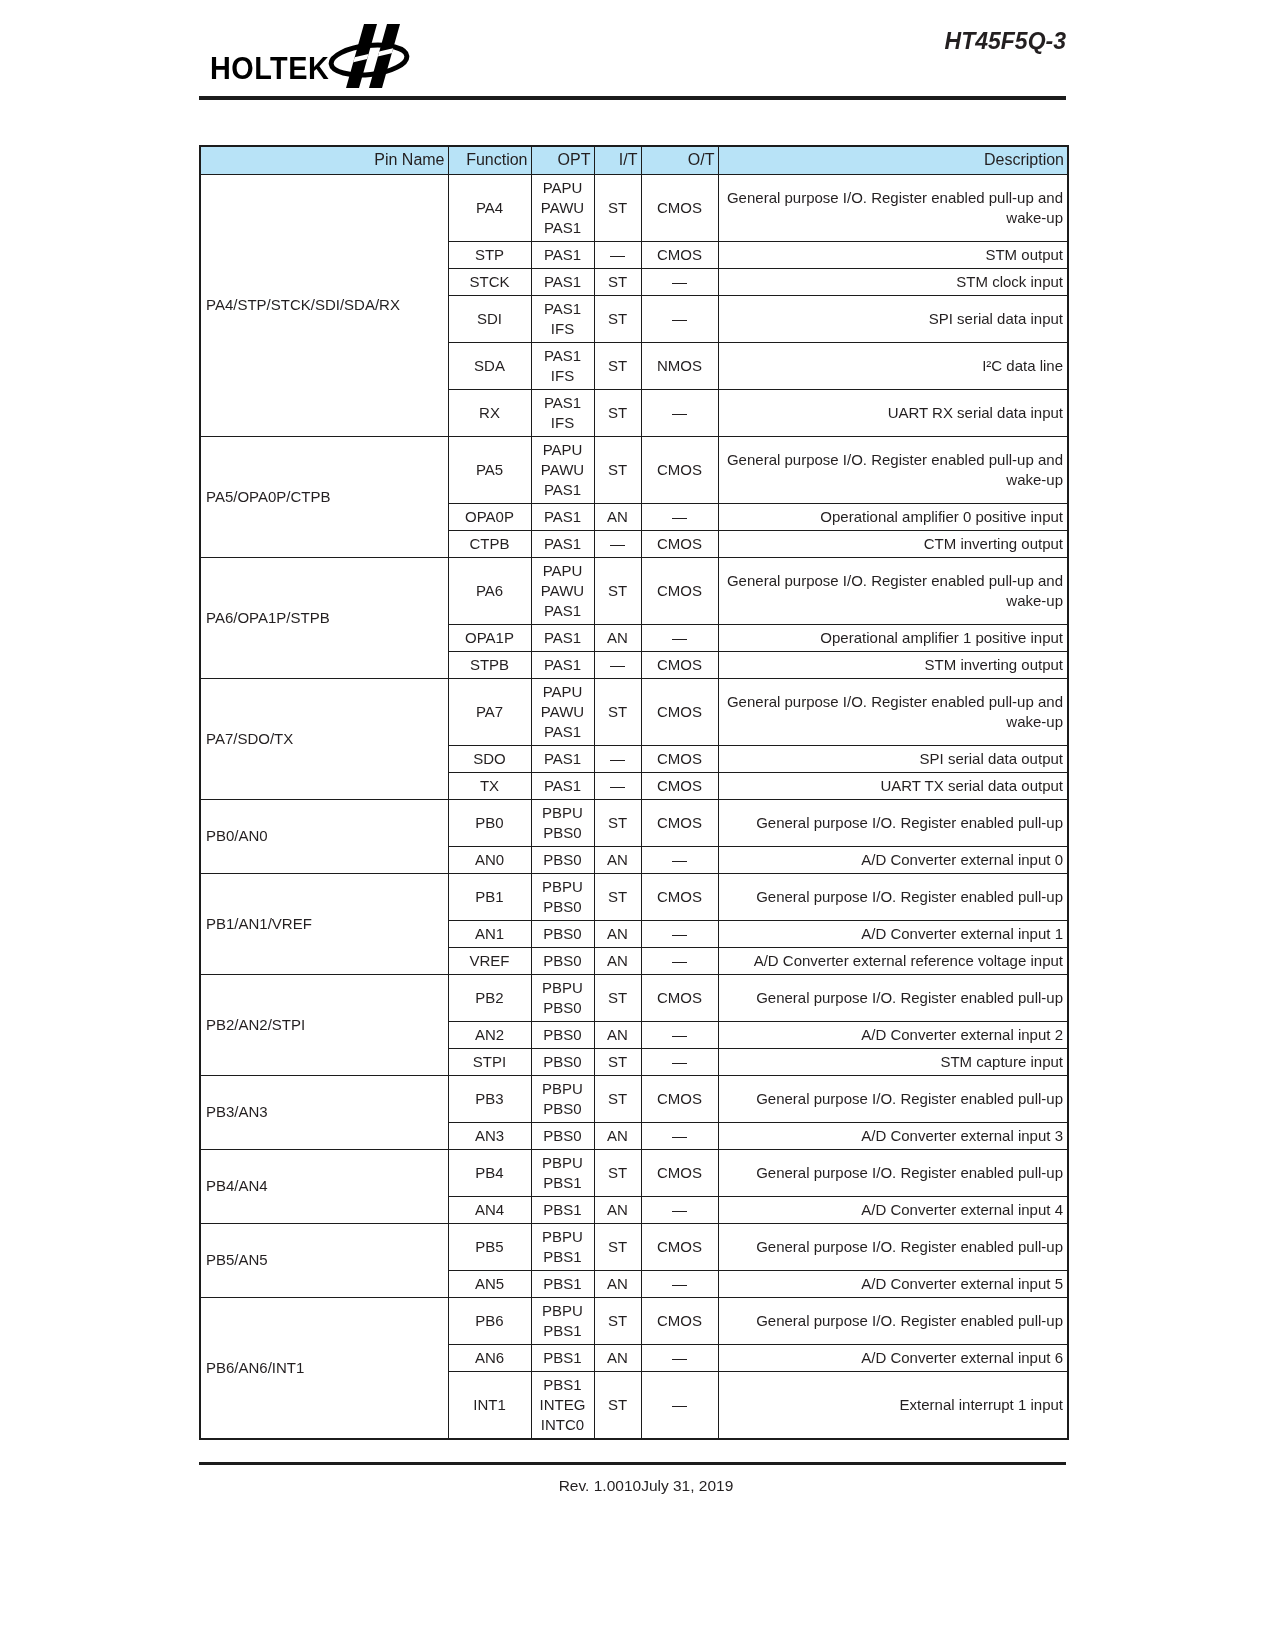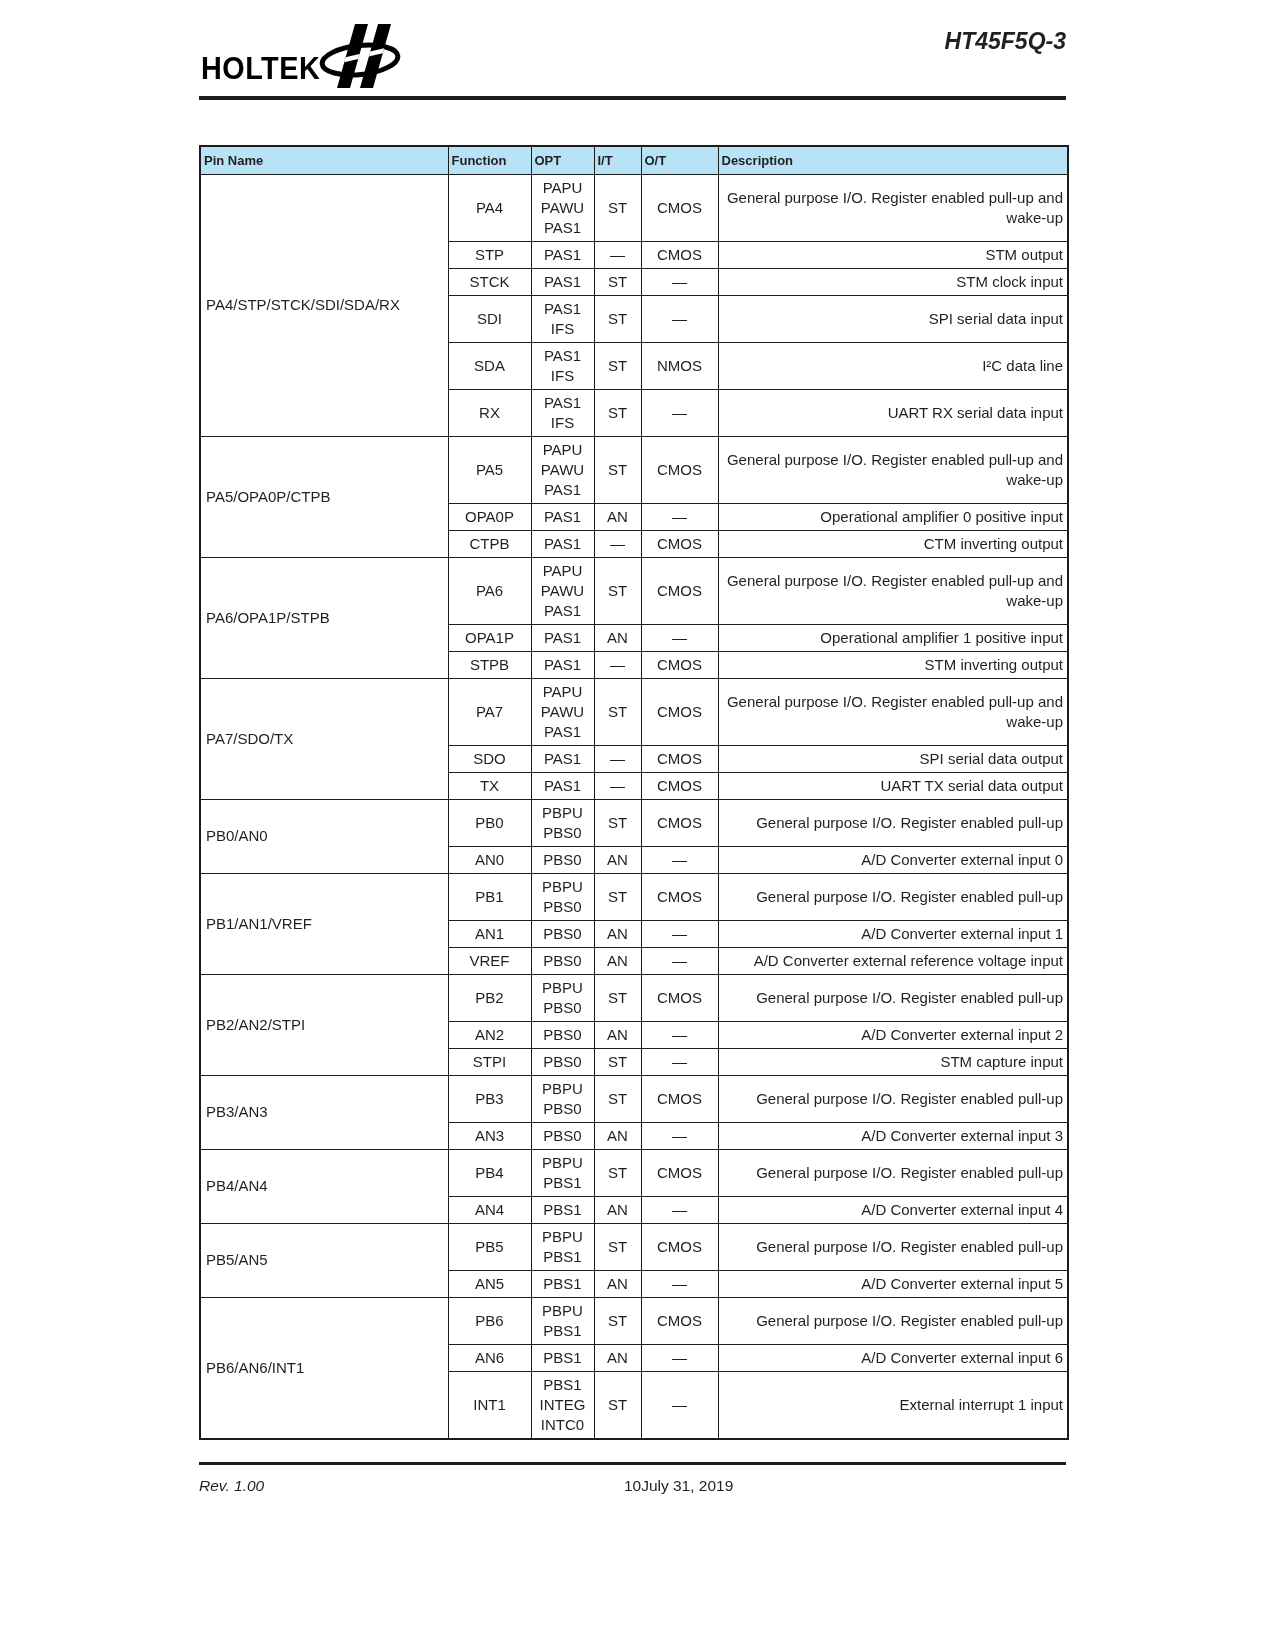--- a/index.html
+++ b/index.html
@@ -8,21 +8,21 @@
   .page {
     position: relative;
     width: 1275px;
     height: 1650px;
     background: #ffffff;
     overflow: hidden;
   }
 
   
   .doc-header { position: absolute; left: 199px; right: 209px; top: 22px; height: 72px; }
-  .logo { position: absolute; left: 2px; top: 0; display: flex; align-items: flex-end; }
+  .logo { position: absolute; left: 11px; top: 0; display: flex; align-items: flex-end; }
   .logo-text {
     font-size: 31px;
     font-weight: bold;
     letter-spacing: 0.5px;
     transform: scaleX(0.93);
     transform-origin: left bottom;
     margin-bottom: 3px;
     color: #000;
   }
   .logo-mark { margin-left: -10px; display: block; }
@@ -37,23 +37,23 @@
     left: 199px;
     top: 145px;
     width: 868px;
     border-collapse: collapse;
     table-layout: fixed;
     border: 2px solid #1c1c1c;
   }
   .pin-table th, .pin-table td { border: 1px solid #1c1c1c; }
   .pin-table th {
     background: var(--header-fill, #b8e3f7);
-    font-size: 13px;
-    font-weight: bold;
-    text-align: left;
+    font-size: 16px;
+    font-weight: normal;
+    text-align: right;
     height: 28px;
     padding: 2px 3px;
   }
   .pin-table td {
     font-size: 15px;
     line-height: 20px;
     padding: 3px 4px;
     vertical-align: middle;
     color: #231f20;
   }
@@ -61,21 +61,21 @@
   td.fn-cell, td.opt-cell, td.it-cell, td.ot-cell { text-align: center; }
   td.desc-cell { text-align: right; padding-left: 7px; padding-right: 4px; }
 
   
   .footer-rule { position: absolute; left: 199px; right: 209px; top: 1462px; height: 3px; background: #1c1c1c; }
   .footer-row {
     position: absolute; left: 199px; right: 209px; top: 1477px;
     display: flex; align-items: baseline;
     font-size: 15.5px; color: #231f20;
   }
-  .footer-left  { flex: 1; text-align: left; font-style: italic; }
+  .footer-left  { flex: 1; text-align: right; }
   .footer-mid   { flex: 0 0 auto; text-align: left; }
   .footer-right { flex: 1; text-align: left; }
 </style>
 </head>
 <body>
 
 <div class="page">
 
   <header class="doc-header">
     <div class="logo">

